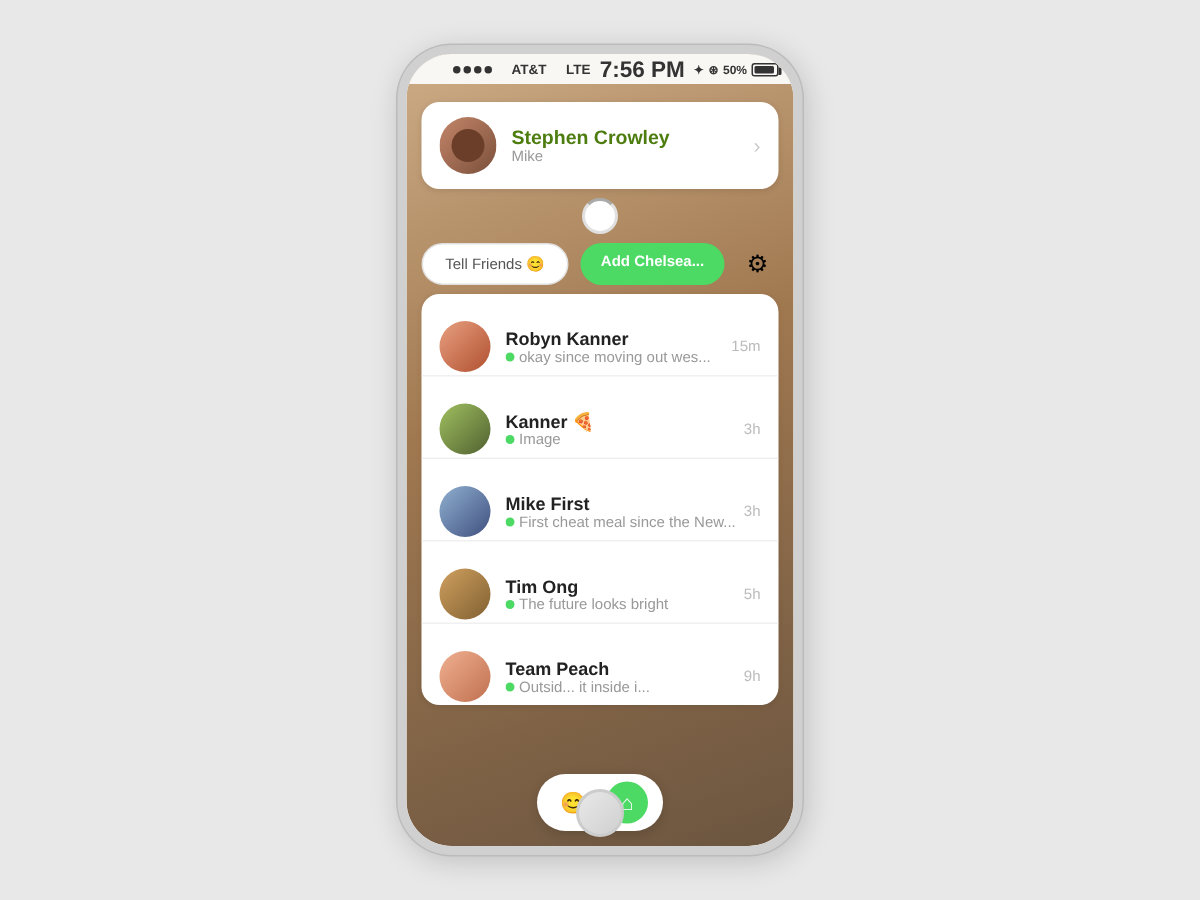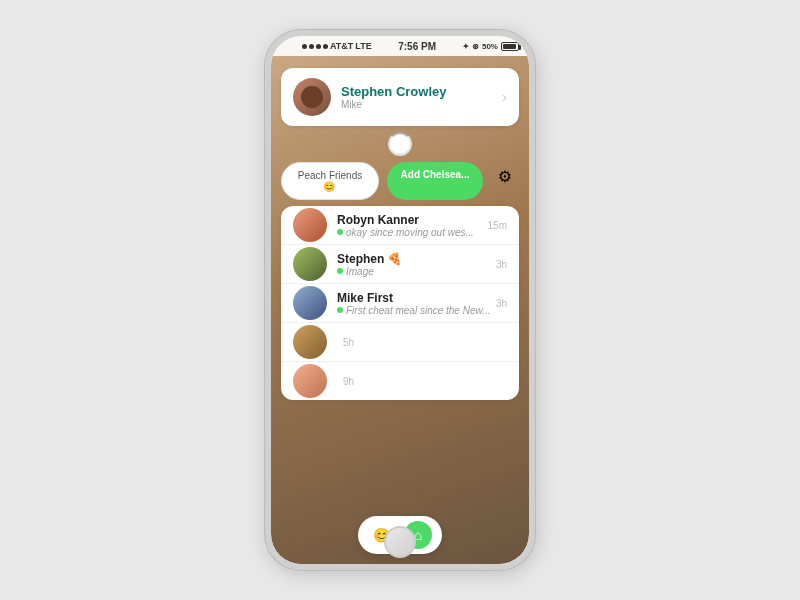--- a/index.html
+++ b/index.html
@@ -64,24 +64,24 @@
       display: flex;
       align-items: center;
       justify-content: space-between;
       padding: 0 10px;
       font-size: 9px;
       font-weight: 600;
       color: #333;
       position: relative;
       z-index: 10;
     }
-    .status-left { display: flex; align-items: center; gap: 2px; padding-left: 21px; }
+    .status-left { display: flex; align-items: center; gap: 13px; padding-left: 21px; }
     .status-dots { display: flex; gap: 2px; }
     .status-dot { width: 5px; height: 5px; background: #333; border-radius: 50%; }
-    .status-center { font-size: 10px; font-weight: 600; }
+    .status-center { font-size: 15px; font-weight: 600; }
     .status-right { display: flex; align-items: center; gap: 3px; font-size: 8px; }
     .battery {
       width: 18px; height: 9px;
       border: 1px solid #333; border-radius: 2px;
       position: relative; display: flex; align-items: center; padding: 1px;
     }
     .battery::after {
       content: '';
       position: absolute; right: -3px; top: 2px;
       width: 2px; height: 5px;
@@ -129,21 +129,21 @@
       width: 100%; height: 100%;
       background: linear-gradient(135deg, #c4866a 0%, #7a4f3a 100%);
       display: flex; align-items: center; justify-content: center;
     }
     .avatar-silhouette {
       width: 22px; height: 22px;
       background: #6b3e2a;
       border-radius: 50%;
     }
     .profile-info { display: flex; flex-direction: column; }
-    .profile-name { font-size: 13px; font-weight: 600; color: #0f766e; }
+    .profile-name { font-size: 13px; font-weight: 600; color: #4d7c0f; }
     .profile-sub { font-size: 10px; color: #999; }
     .chevron { font-size: 14px; color: #ccc; }
 
     
     .spinner-area {
       display: flex; justify-content: center;
       margin: 6px 0 2px 0;
       position: relative; z-index: 5;
     }
     .spinner {
@@ -198,32 +198,33 @@
       overflow: hidden;
       position: relative; z-index: 5;
       box-shadow: 0 1px 4px rgba(0,0,0,0.08);
     }
     .friend-item {
       display: flex;
       align-items: center;
       padding: 2px 12px;
       border-bottom: 1px solid #f0f0f0;
       cursor: pointer;
+      margin-top: 16px;
     }
     .friend-item:last-child { border-bottom: none; }
     .friend-avatar {
       width: 34px; height: 34px;
       border-radius: 50%;
       flex-shrink: 0;
       margin-right: 10px;
       overflow: hidden;
     }
     .friend-info { flex: 1; min-width: 0; }
     .friend-name { font-size: 12px; font-weight: 600; color: #222; }
-    .friend-status { font-size: 10px; color: #999; display: flex; align-items: center; gap: 3px; white-space: nowrap; overflow: hidden; text-overflow: ellipsis; font-style: italic; }
+    .friend-status { font-size: 10px; color: #999; display: flex; align-items: center; gap: 3px; white-space: nowrap; overflow: hidden; text-overflow: ellipsis; }
     .online-dot { width: 6px; height: 6px; background: #4cd964; border-radius: 50%; flex-shrink: 0; }
     .friend-time { font-size: 10px; color: #bbb; flex-shrink: 0; margin-left: 6px; }
 
     
     .av-robyn { background: linear-gradient(135deg, #e8a080 0%, #b05030 100%); }
     .av-chelsea { background: linear-gradient(135deg, #a0c060 0%, #506030 100%); }
     .av-mike { background: linear-gradient(135deg, #90b0d0 0%, #405080 100%); }
     .av-tim { background: linear-gradient(135deg, #d0a060 0%, #806030 100%); }
     .av-peach { background: linear-gradient(135deg, #f0b090 0%, #c07050 100%); }
 
@@ -331,66 +332,80 @@
           </div>
         </div>
         <span class="chevron">›</span>
       </div>
 
       <div class="spinner-area">
         <div class="spinner"></div>
       </div>
 
       <div class="action-row">
-        <div class="btn-tell">Peach Friends 😊</div>
+        <div class="btn-tell">Tell Friends 😊</div>
         <div class="btn-add">Add Chelsea...</div>
         <div class="settings-icon">⚙</div>
       </div>
 
       <div class="friends-list">
 
       <div class="friend-item">
     <div class="friend-avatar av-robyn"></div>
     <div class="friend-info">
       <div class="friend-name">Robyn Kanner</div>
       <div class="friend-status">
         <span class="online-dot"></span>
         <span>okay since moving out wes...</span>
       </div>
     </div>
     <span class="friend-time">15m</span>
   </div>
           <div class="friend-item">
     <div class="friend-avatar av-chelsea"></div>
     <div class="friend-info">
-      <div class="friend-name">Stephen 🍕</div>
+      <div class="friend-name">Kanner 🍕</div>
       <div class="friend-status">
         <span class="online-dot"></span>
         <span>Image</span>
       </div>
     </div>
     <span class="friend-time">3h</span>
   </div>
           <div class="friend-item">
     <div class="friend-avatar av-mike"></div>
     <div class="friend-info">
       <div class="friend-name">Mike First</div>
       <div class="friend-status">
         <span class="online-dot"></span>
         <span>First cheat meal since the New...</span>
       </div>
     </div>
     <span class="friend-time">3h</span>
   </div>
           <div class="friend-item">
     <div class="friend-avatar av-tim"></div>
+    <div class="friend-info">
+      <div class="friend-name">Tim Ong</div>
+      <div class="friend-status">
+        <span class="online-dot"></span>
+        <span>The future looks bright</span>
+      </div>
+    </div>
     <span class="friend-time">5h</span>
   </div>
           <div class="friend-item">
     <div class="friend-avatar av-peach"></div>
+    <div class="friend-info">
+      <div class="friend-name">Team Peach</div>
+      <div class="friend-status">
+        <span class="online-dot"></span>
+        <span>Outsid... it inside i...</span>
+      </div>
+    </div>
     <span class="friend-time">9h</span>
   </div>
         </div>
 
       <div class="bottom-nav">
         <div class="nav-btn">😊</div>
         <div class="nav-btn active">⌂</div>
       </div>
 
     </div>

